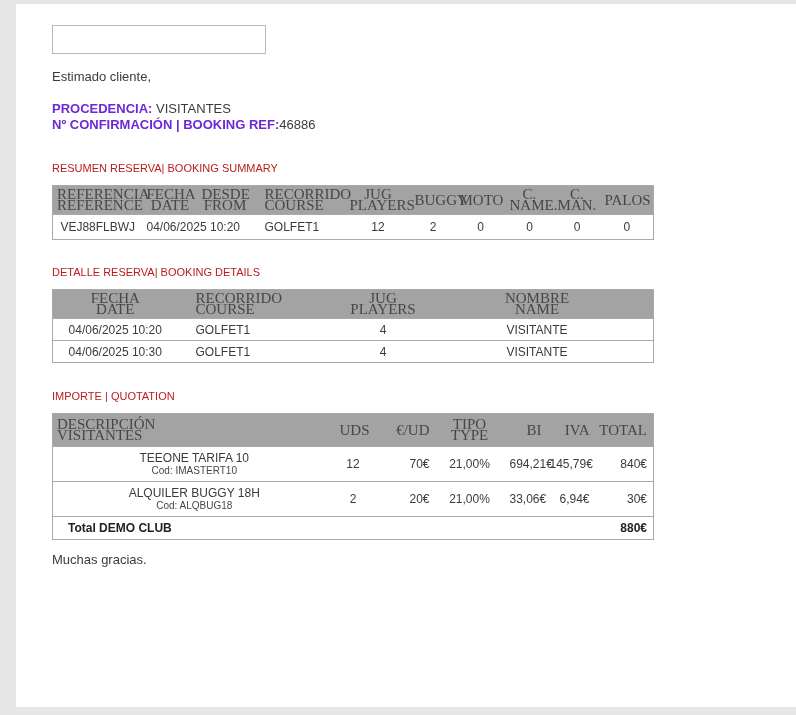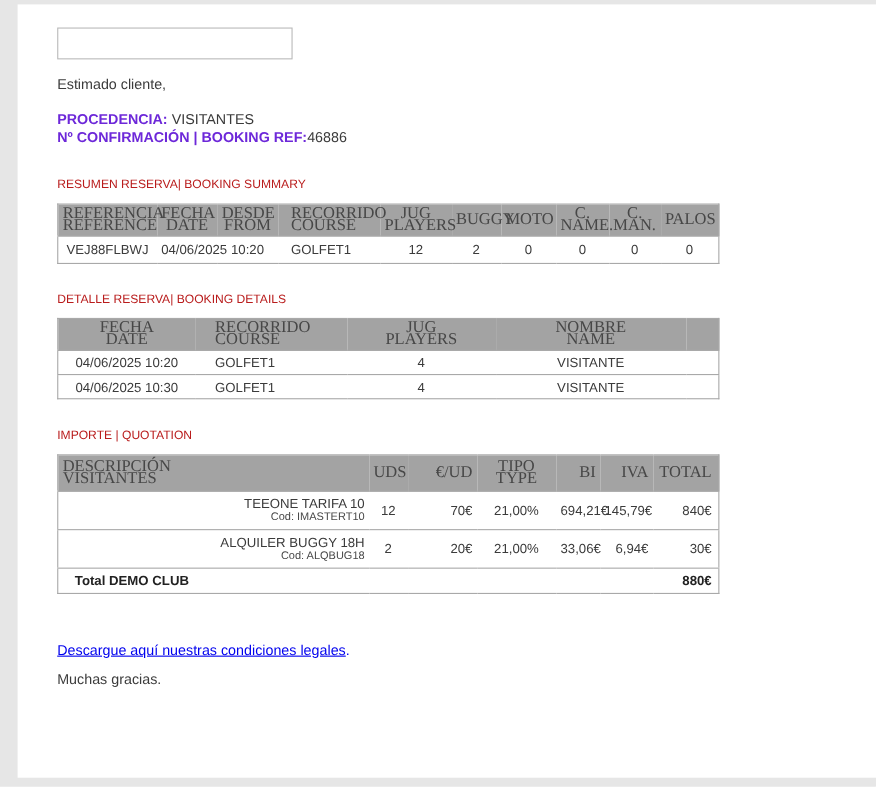--- a/index.html
+++ b/index.html
@@ -76,21 +76,21 @@
   .grid tr:last-child td { border-bottom: 0; }
   .hl { display: block; }
   .al { text-align: left !important; }
   .ar { text-align: right !important; }
   .summary-table td { height: 18px; }
   .summary-table .col-recorrido { padding-left: 12px; }
   .details-table td { height: 15px; }
   .details-table .col-recorrido { padding-left: 18px; }
   .quote-table th { padding: 5px 4px; }
   .quote-table td { padding: 4px; }
-  .quote-table .desc-cell { text-align: right; }
+  .quote-table .desc-cell { text-align: center; }
   .item-name { display: block; font-size: 12px; line-height: 14px; }
   .item-cod { display: block; font-size: 10px; line-height: 12px; color: #474747; }
   .quote-table .pad-r { padding-right: 6px; }
   .total-row td {
     border-top: 1px solid #444444;
     font-weight: bold;
     color: #222;
     height: 13px;
     padding-left: 15px;
   }
@@ -283,19 +283,16 @@
       <td class="ar">6,94€</td>
       <td class="ar pad-r">30€</td>
     </tr>
     <tr class="total-row">
       <td class="al" colspan="6">Total DEMO CLUB</td>
       <td class="ar pad-r">880€</td>
     </tr>
   </tbody>
     </table>
 
-  <p class="footer-link">
-    <a href="#">Descargue aquí nuestras condiciones legales</a><span class="suffix">.</span>
-  </p>
 
   <p class="body-text closing">Muchas gracias.</p>
 
 </div>
 
 </body></html>

